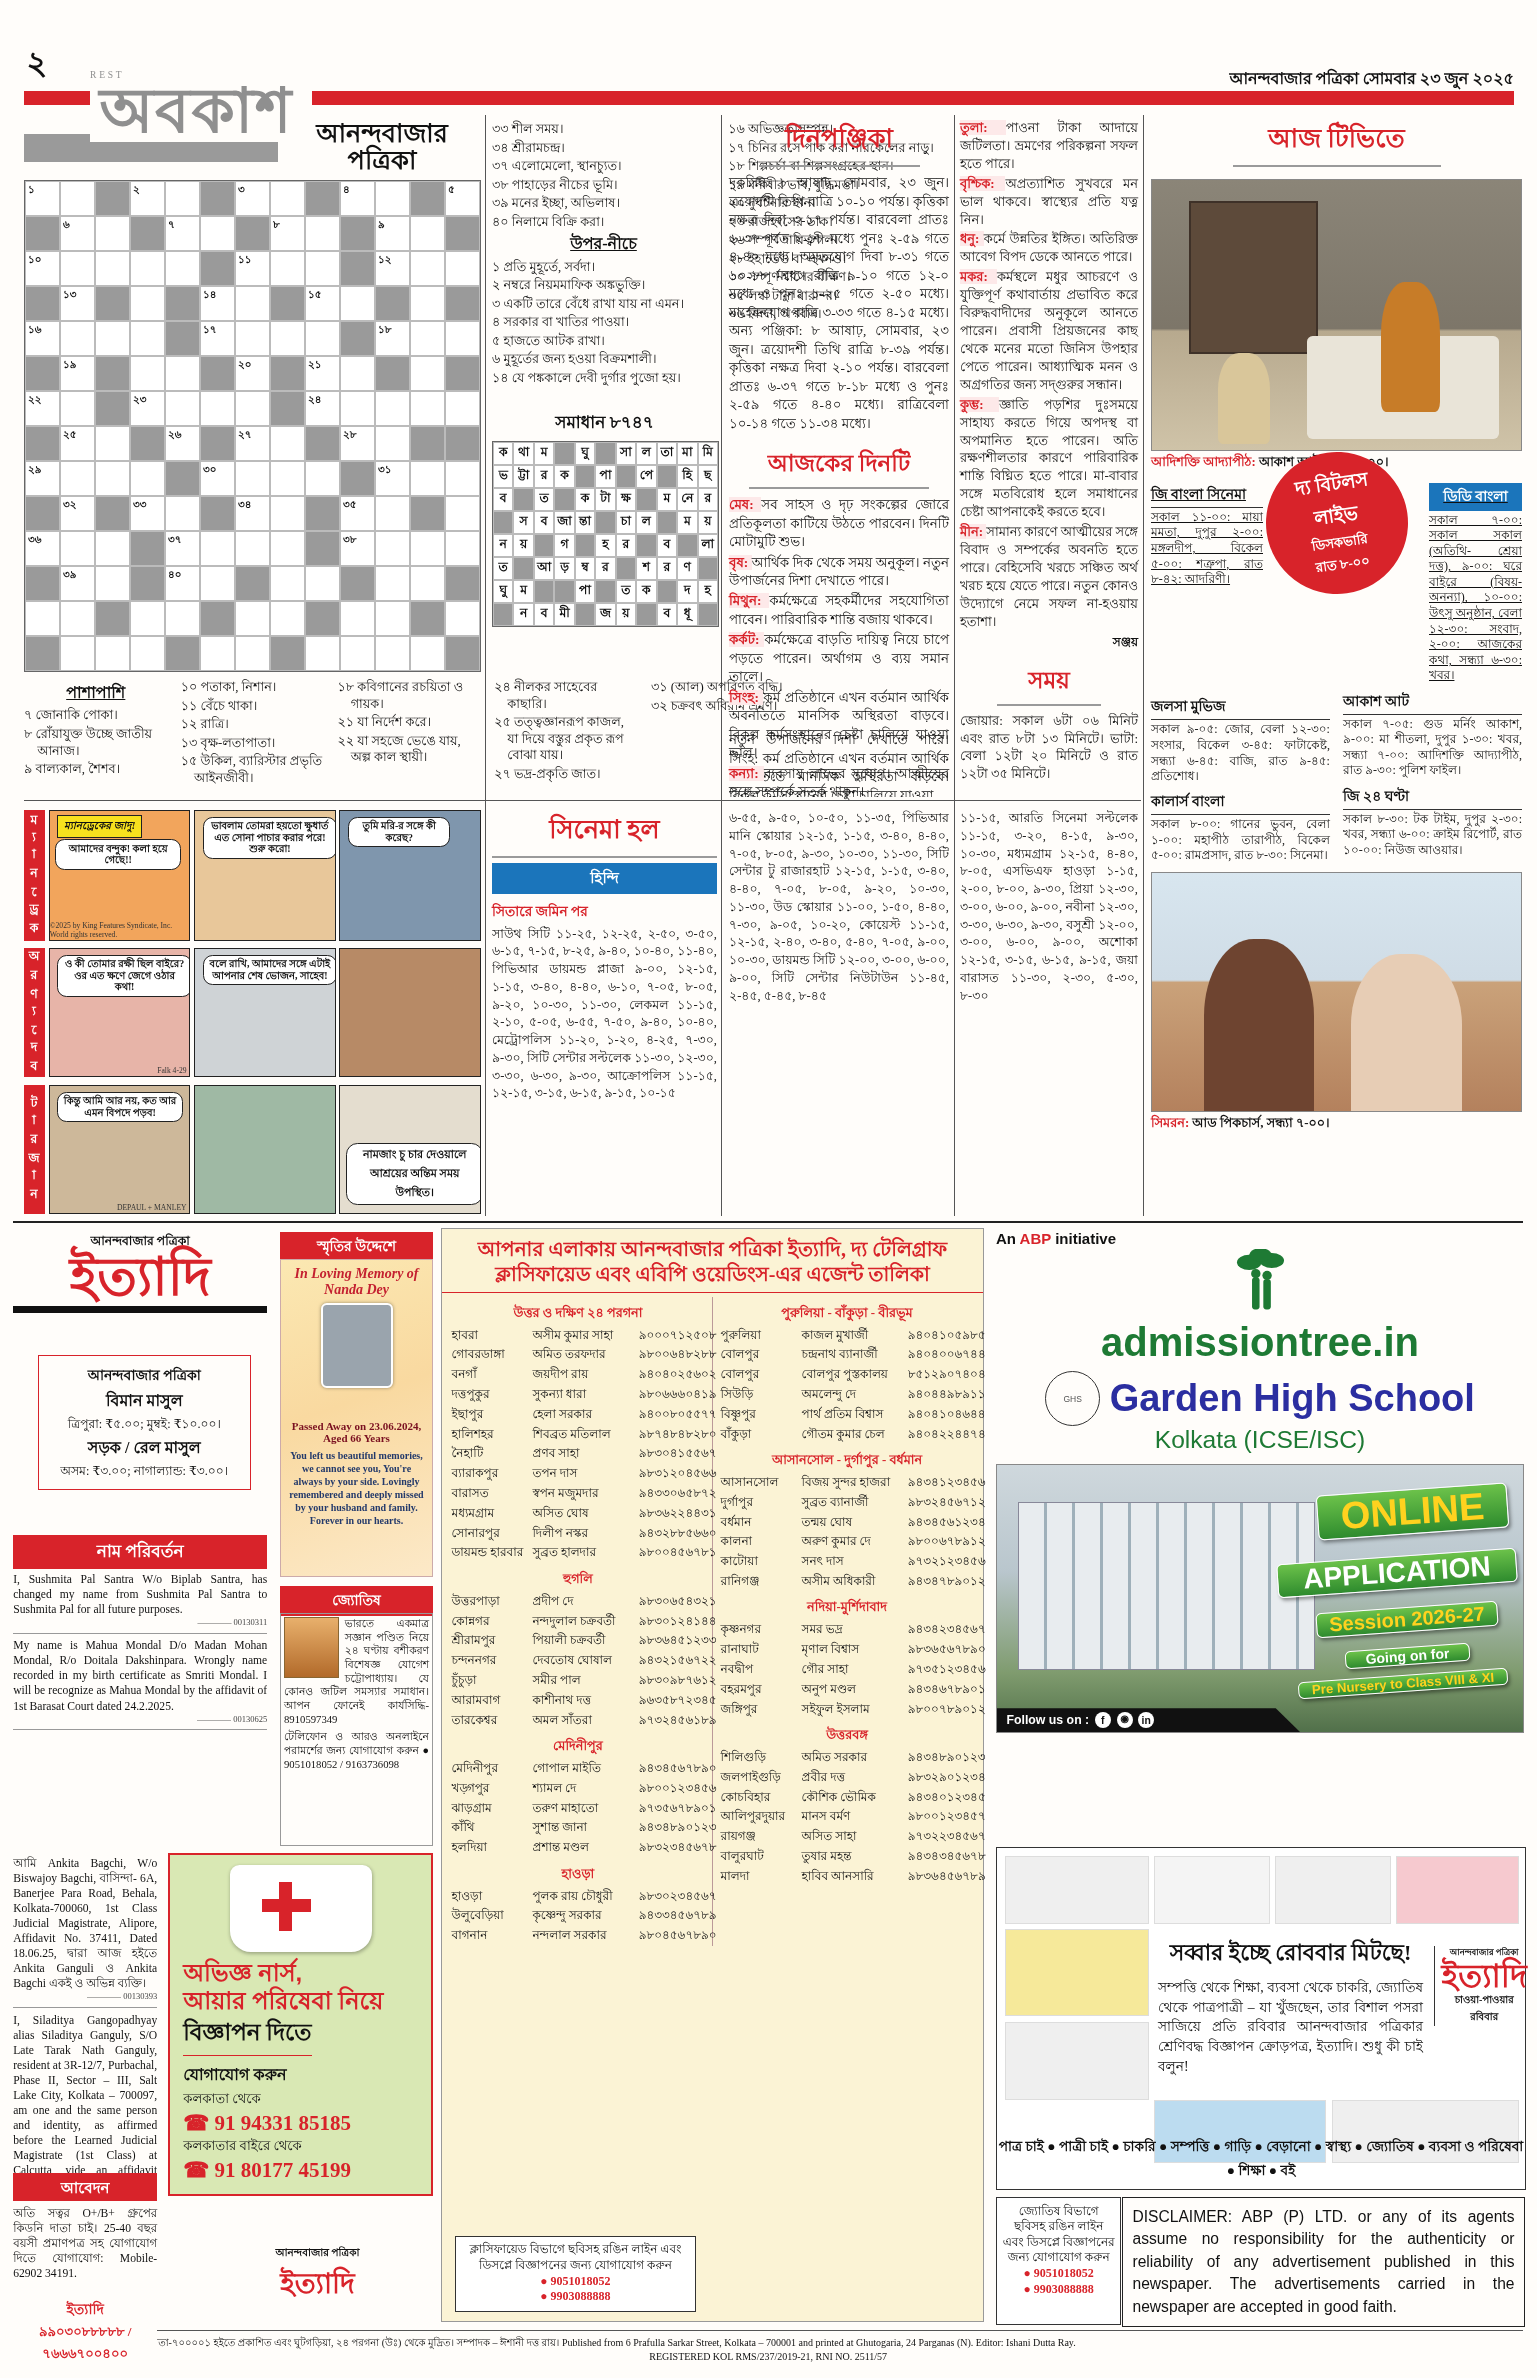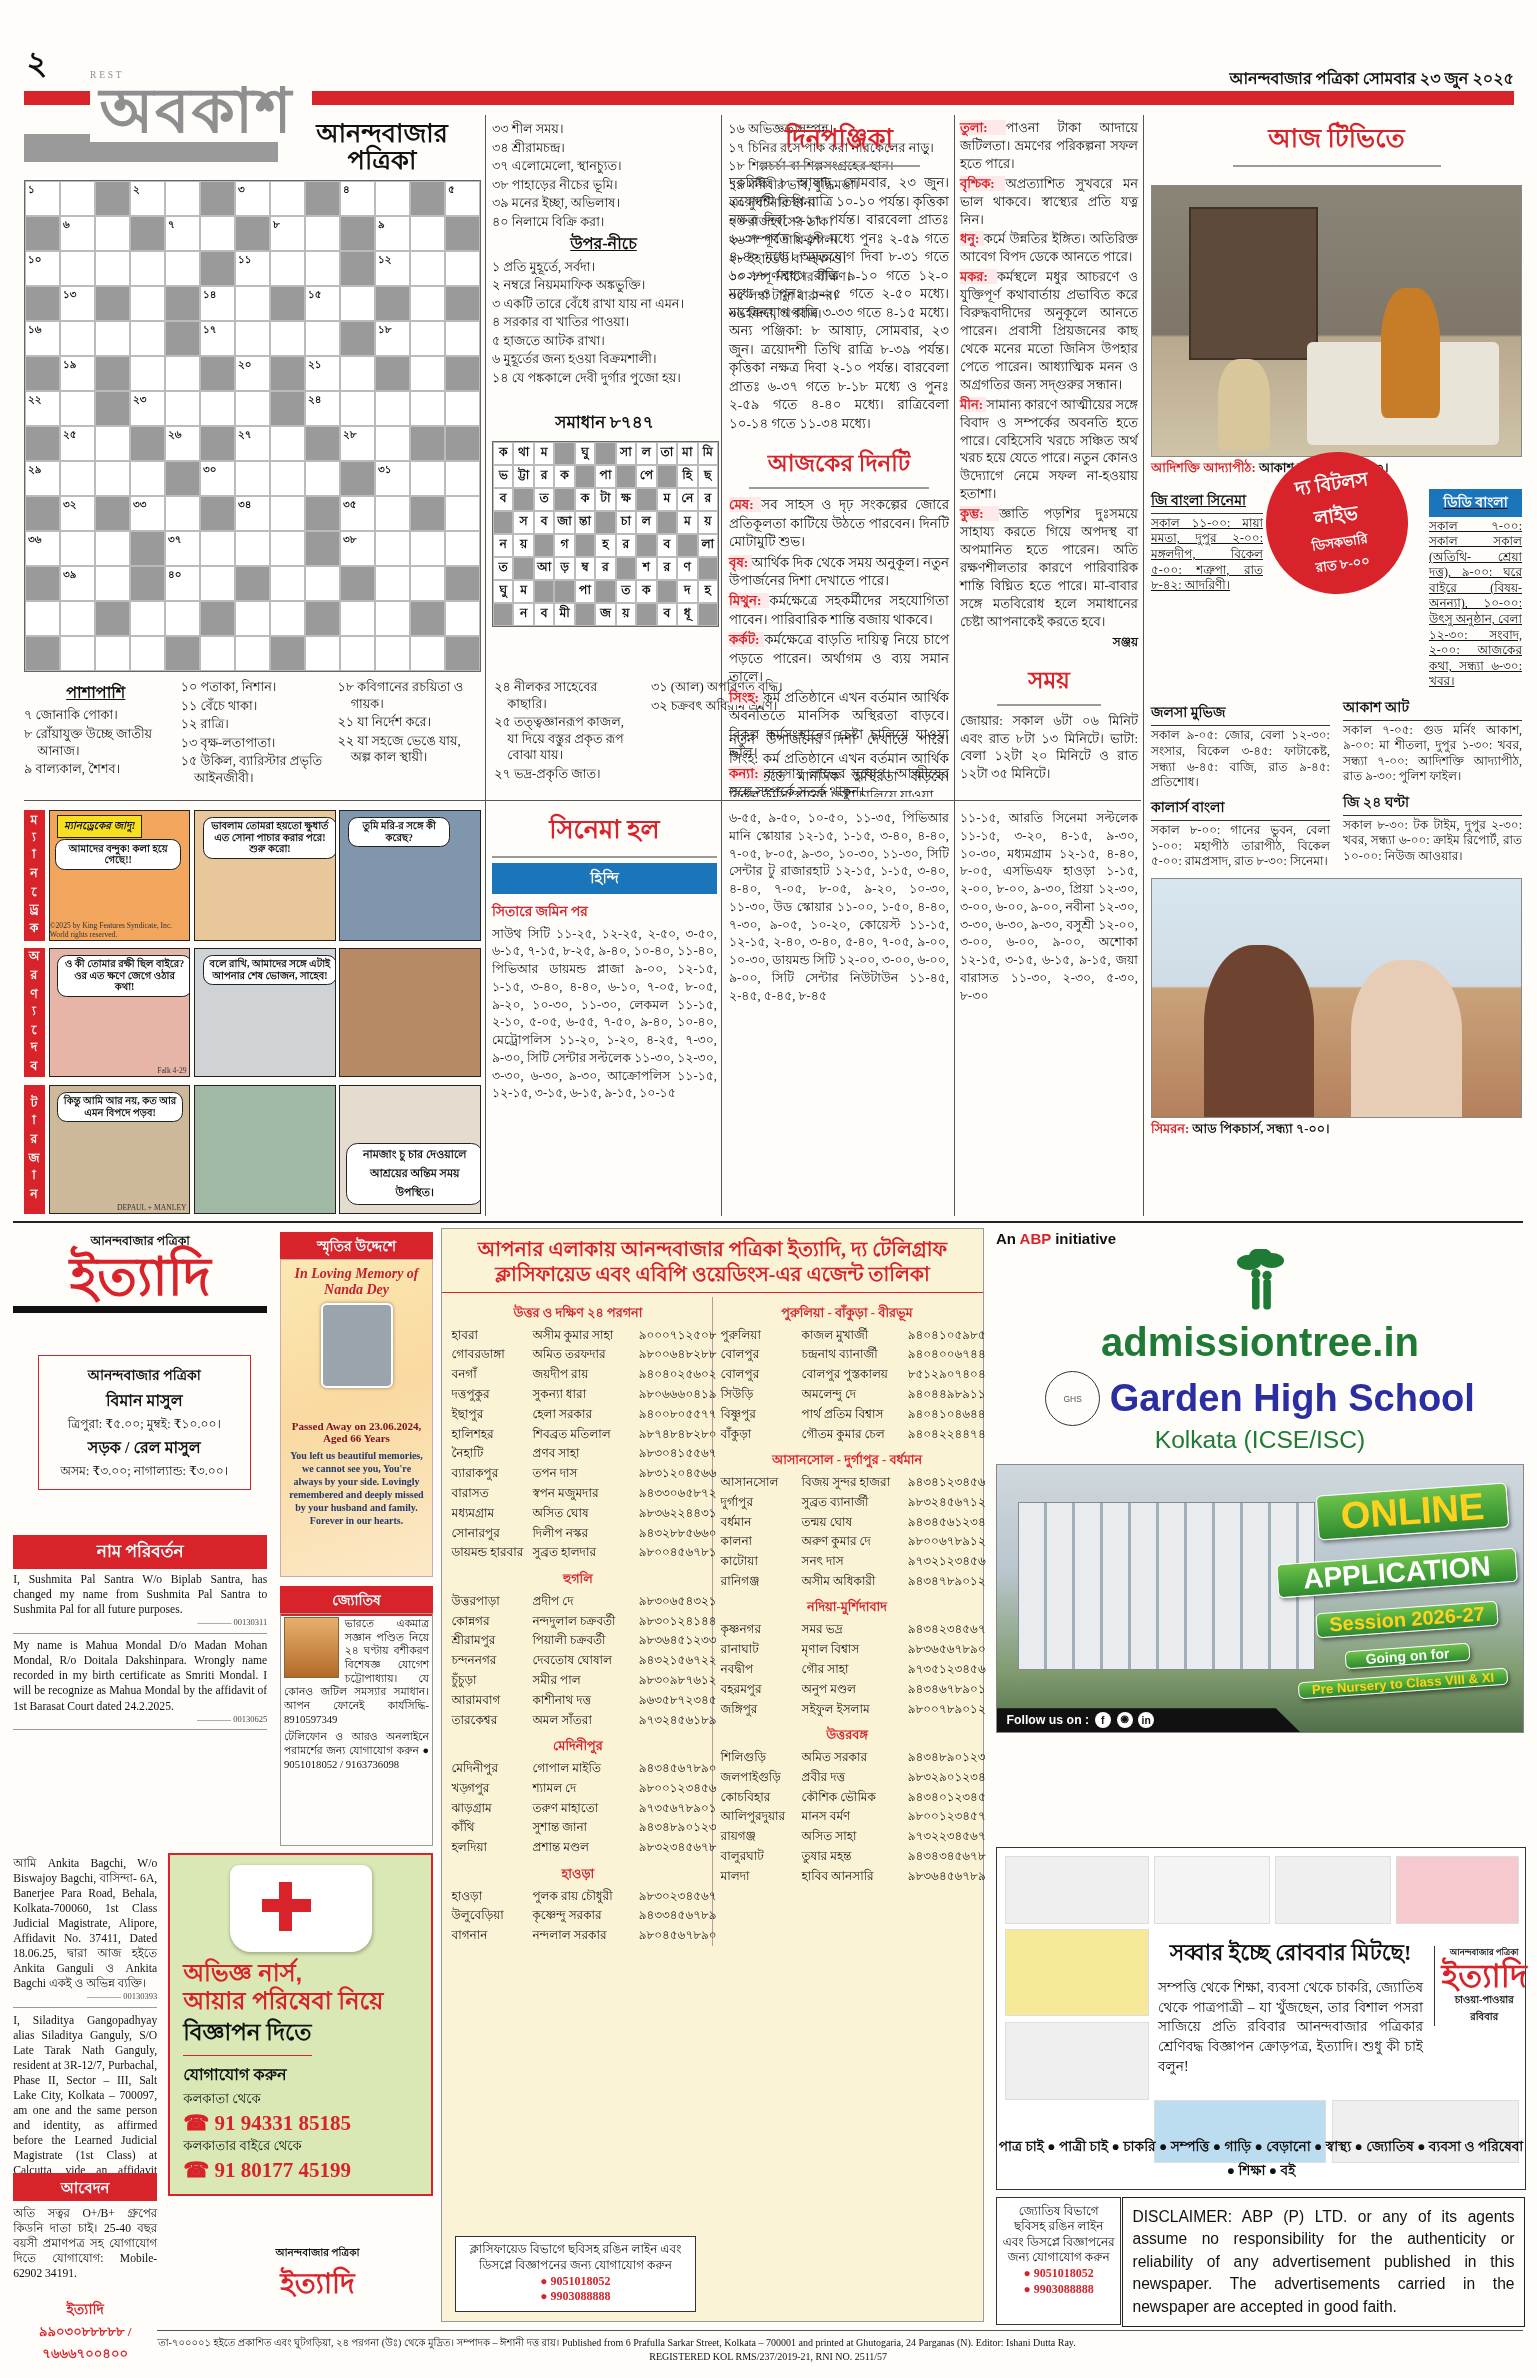--- a/index.html
+++ b/index.html
@@ -669,30 +669,30 @@
         <div class="hentry"><span class="hsign">কন্যা: </span>ব্যবসায় লাভের সুযোগ। আত্মীয়ের সঙ্গে সম্পর্কে সতর্ক থাকুন।</div>
       </div>
   </div>
 
   <div class="abs" style="left:960px;top:119px;width:178px;">
     <div class="body-txt" style="font-size:13px;">
         <div class="hentry"><span class="hsign">তুলা: </span>পাওনা টাকা আদায়ে জটিলতা। ভ্রমণের পরিকল্পনা সফল হতে পারে।</div>
         <div class="hentry"><span class="hsign">বৃশ্চিক: </span>অপ্রত্যাশিত সুখবরে মন ভাল থাকবে। স্বাস্থ্যের প্রতি যত্ন নিন।</div>
         <div class="hentry"><span class="hsign">ধনু: </span>কর্মে উন্নতির ইঙ্গিত। অতিরিক্ত আবেগ বিপদ ডেকে আনতে পারে।</div>
         <div class="hentry"><span class="hsign">মকর: </span>কর্মস্থলে মধুর আচরণে ও যুক্তিপূর্ণ কথাবার্তায় প্রভাবিত করে বিরুদ্ধবাদীদের অনুকূলে আনতে পারেন। প্রবাসী প্রিয়জনের কাছ থেকে মনের মতো জিনিস উপহার পেতে পারেন। আধ্যাত্মিক মনন ও অগ্রগতির জন্য সদ্গুরুর সন্ধান।</div>
+        <div class="hentry"><span class="hsign">কুম্ভ: </span>জ্ঞাতি পড়শির দুঃসময়ে সাহায্য করতে গিয়ে অপদস্থ বা অপমানিত হতে পারেন। অতি রক্ষণশীলতার কারণে পারিবারিক শান্তি বিঘ্নিত হতে পারে। মা-বাবার সঙ্গে মতবিরোধ হলে সমাধানের চেষ্টা আপনাকেই করতে হবে।</div>
         <div class="hentry"><span class="hsign">মীন: </span>সামান্য কারণে আত্মীয়ের সঙ্গে বিবাদ ও সম্পর্কের অবনতি হতে পারে। বেহিসেবি খরচে সঞ্চিত অর্থ খরচ হয়ে যেতে পারে। নতুন কোনও উদ্যোগে নেমে সফল না-হওয়ায় হতাশা।</div>
-        <div class="hentry"><span class="hsign">কুম্ভ: </span>জ্ঞাতি পড়শির দুঃসময়ে সাহায্য করতে গিয়ে অপদস্থ বা অপমানিত হতে পারেন। অতি রক্ষণশীলতার কারণে পারিবারিক শান্তি বিঘ্নিত হতে পারে। মা-বাবার সঙ্গে মতবিরোধ হলে সমাধানের চেষ্টা আপনাকেই করতে হবে।</div>
       </div>
     <div style="text-align:right;font-weight:bold;font-size:12px;">সঞ্জয়</div>
     <div class="sec-title" style="width:104px;margin:9.5px auto 5.7px;font-size:23px;">সময়</div>
     <div class="body-txt" style="font-size:13px;">জোয়ার: সকাল ৬টা ০৬ মিনিট এবং রাত ৮টা ১৩ মিনিটে। ভাটা: বেলা ১২টা ২০ মিনিটে ও রাত ১২টা ৩৫ মিনিটে।</div>
   </div>
 
   <div class="abs" style="left:1151px;top:119px;width:371px;">
-    <div class="sec-title" style="width:208px;margin:0 auto 18px;">আজ টিভিতে</div>
+    <div class="sec-title" style="width:208px;margin:0 auto 12px;">আজ টিভিতে</div>
     <div class="photo" style="height:270px;background:
          linear-gradient(180deg,#8b8578 0%,#7d7669 55%,#b7a98e 56%,#cfc3a8 100%);position:relative;">
       <div style="position:absolute;left:10%;top:8%;width:34%;height:55%;background:#5d4a3a;border:2.8px solid #3e3128;"></div>
       <div style="position:absolute;right:6%;bottom:4%;width:52%;height:38%;background:#e9e4d8;border-radius:5.7px;"></div>
       <div style="position:absolute;left:18%;bottom:2%;width:14%;height:34%;background:#d9c69a;border-radius:40% 40% 8% 8%;"></div>
       <div style="position:absolute;right:22%;bottom:14%;width:16%;height:48%;background:#c77c28;border-radius:40% 40% 8% 8%;"></div>
     </div>
     <div class="cap" style="margin-top:4.7px;">
       <span class="red">আদিশক্তি আদ্যাপীঠ:</span><span> আকাশ আট, সন্ধ্যা ৭-০০।</span>
     </div>

